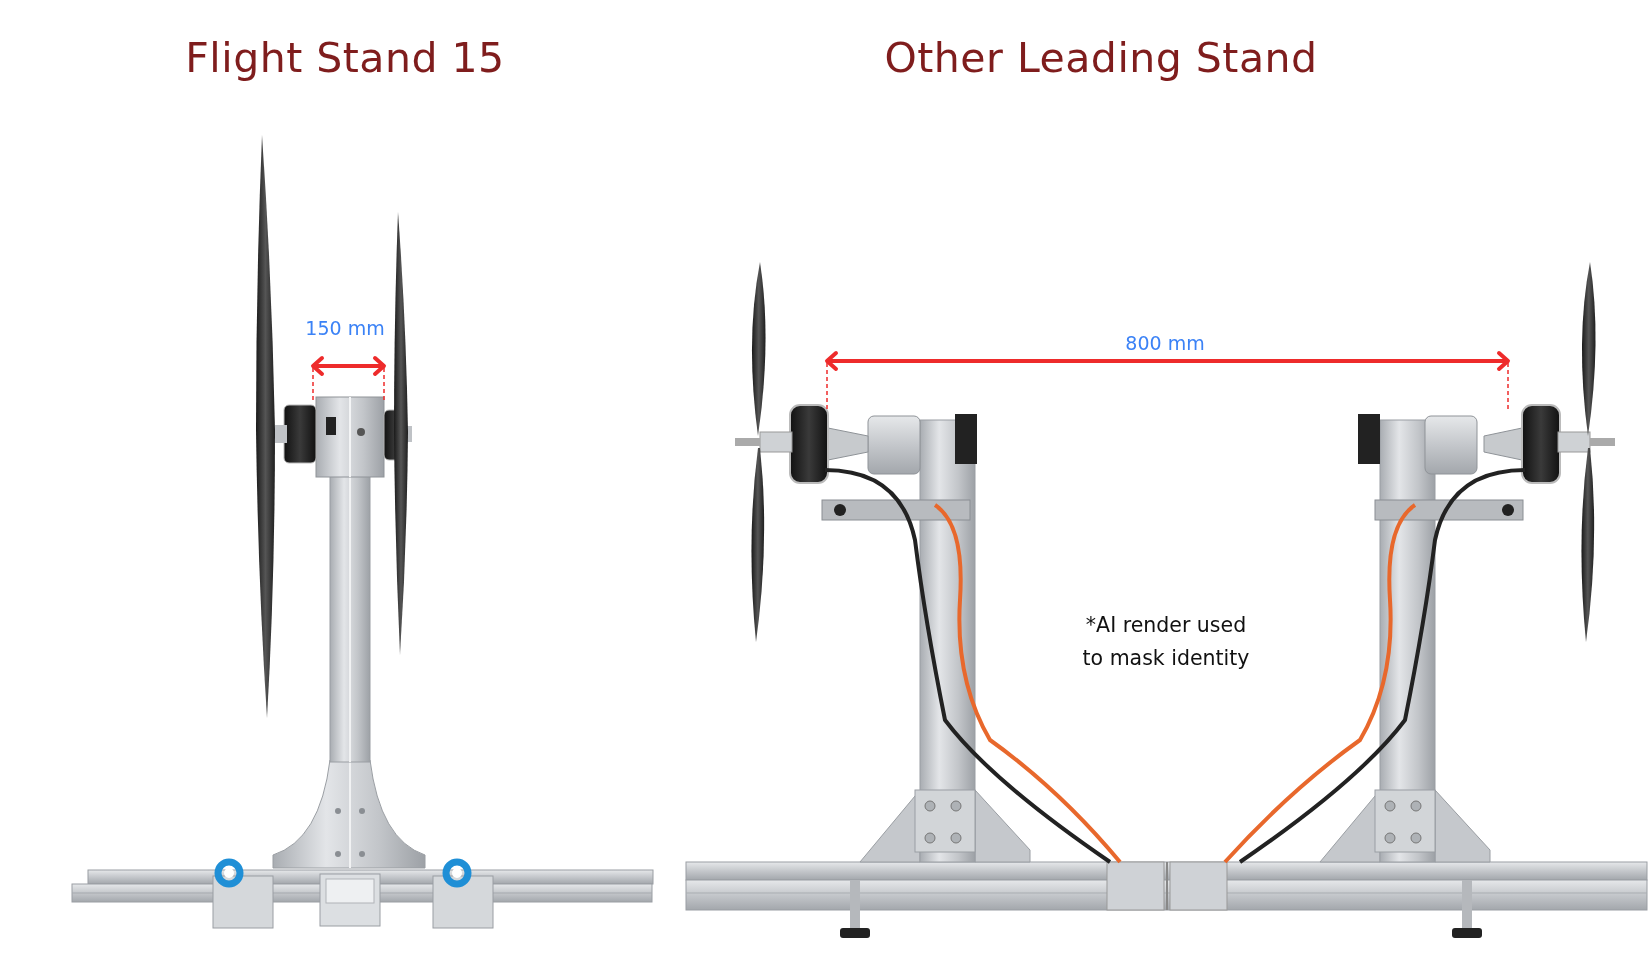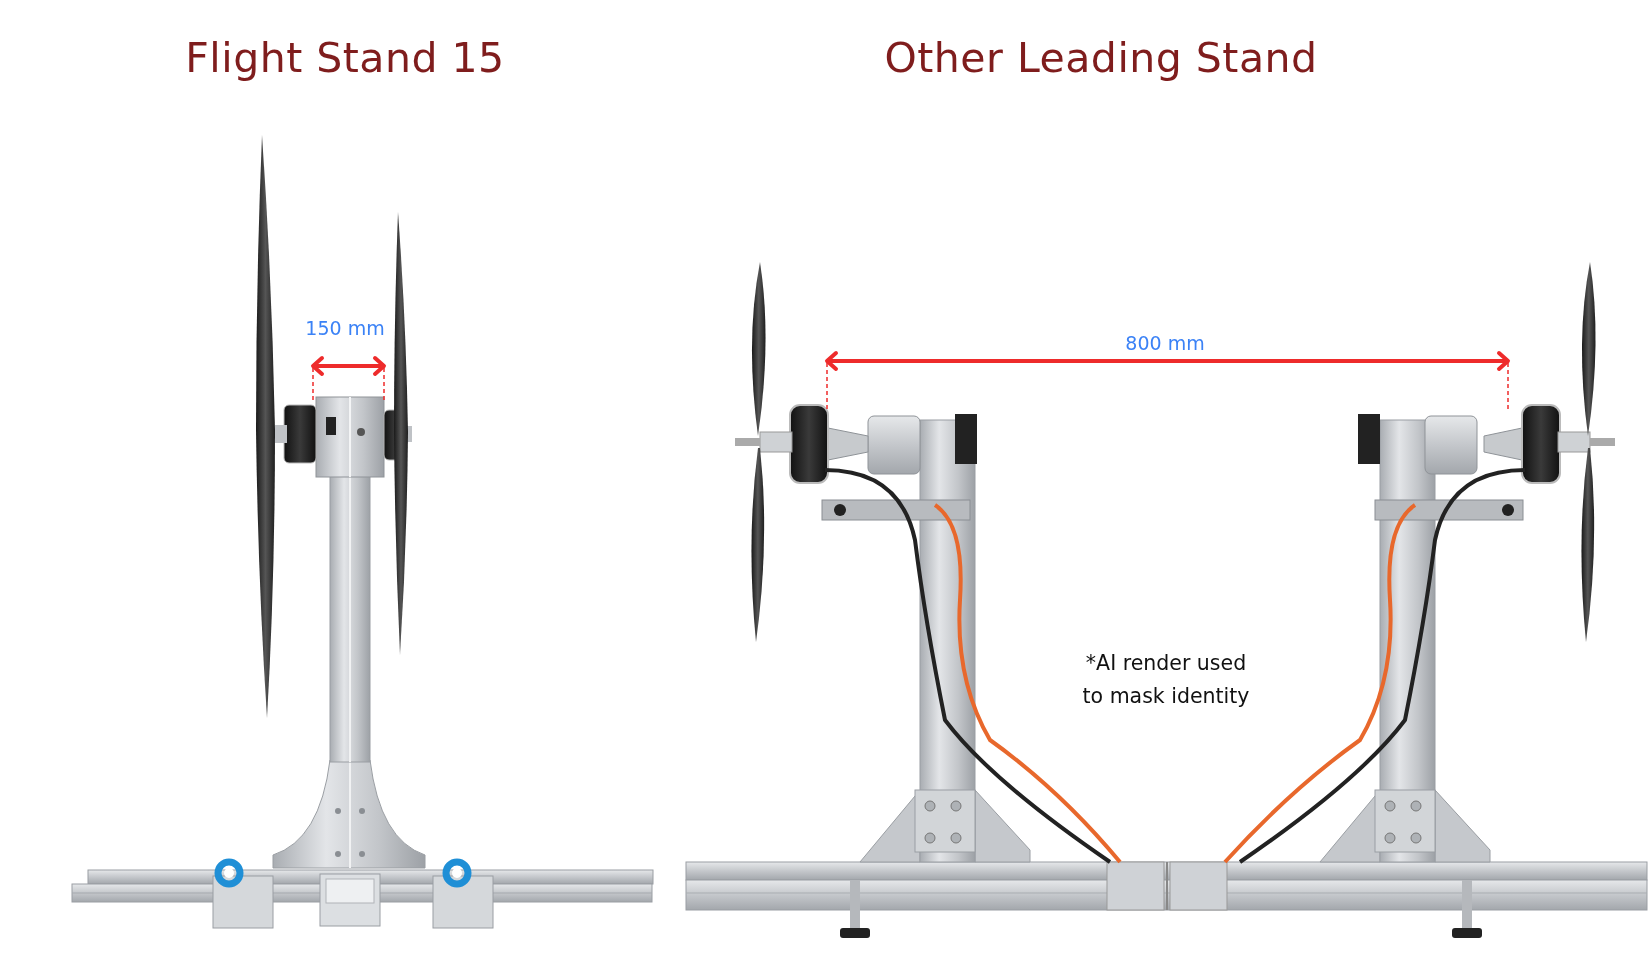--- a/index.html
+++ b/index.html
@@ -1,19 +1,19 @@
 <!DOCTYPE html>
 <html><head>
 <meta charset="utf-8">
 <style>
   html, body { margin:0; padding:0; background:#ffffff; }
   body { width:1650px; height:958px; position:relative; overflow:hidden; font-family:"DejaVu Sans", sans-serif; }
   .title { position:absolute; top:34px; font-family:"DejaVu Sans", sans-serif; font-size:41px; font-weight:400; color:#7f1d1d; letter-spacing:0.5px; white-space:nowrap; transform:translateX(-50%); }
   .dim-label { position:absolute; color:#3b82f6; font-family:"DejaVu Sans", sans-serif; font-size:19px; white-space:nowrap; transform:translateX(-50%); }
-  .note { position:absolute; font-family:"DejaVu Sans", sans-serif; font-size:20.5px; color:#111; text-align:center; transform:translateX(-50%); line-height:33px; white-space:nowrap;margin-top:38px; }
+  .note { position:absolute; font-family:"DejaVu Sans", sans-serif; font-size:20.5px; color:#111; text-align:center; transform:translateX(-50%); line-height:33px; white-space:nowrap; }
   svg.scene { position:absolute; left:0; top:0; }
 </style>
 </head>
 <body>
 
 <div class="title" style="left:345px;">Flight Stand 15</div>
 <div class="title" style="left:1101px;">Other Leading Stand</div>
 
 <div class="dim-label" style="left:345px; top:317px;">150 mm</div>
 <div class="dim-label" style="left:1165px; top:332px;">800 mm</div>

